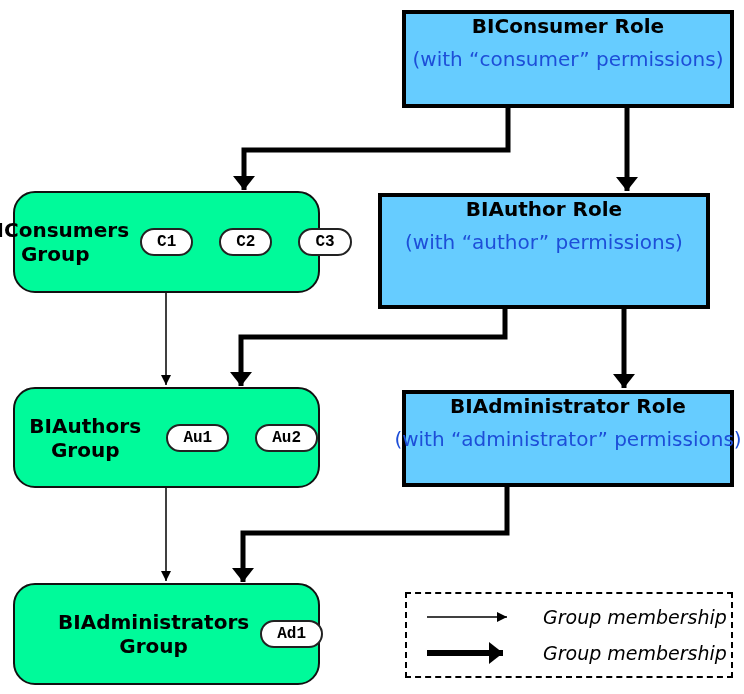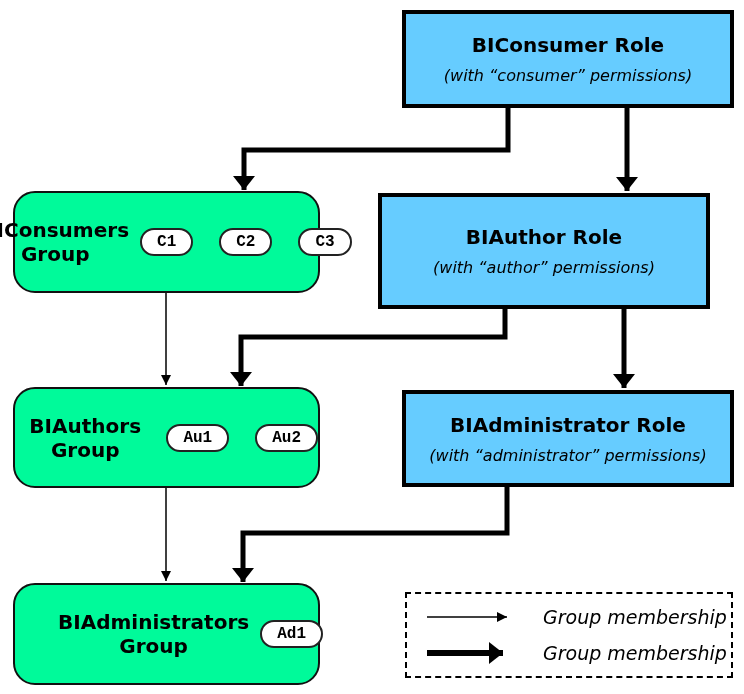--- a/index.html
+++ b/index.html
@@ -27,35 +27,33 @@
 
   .node { position: absolute; z-index: 2; }
 
   .role {
     width: 332px;
     background: #66CCFF;
     border: 4px solid #000000;
     display: flex;
     flex-direction: column;
     align-items: center;
-    justify-content: center;
     gap: 9px;
     text-align: center;
   }
   .role-title {
     font-family: "DejaVu Sans", sans-serif;
     font-weight: bold;
     font-size: 20px;
     color: #000000;
   }
   .role-sub {
     font-family: "DejaVu Sans", sans-serif;
-    font-style: italic;
-    font-size: 16px;
-    color: #000000;
+    font-size: 20px;
+    color: #1d4ed8;
     white-space: nowrap;
   }
 
   .group {
     left: 13px;
     width: 307px;
     background: #00FA9A;
     border: 2px solid #111111;
     border-radius: 22px;
     display: flex;

